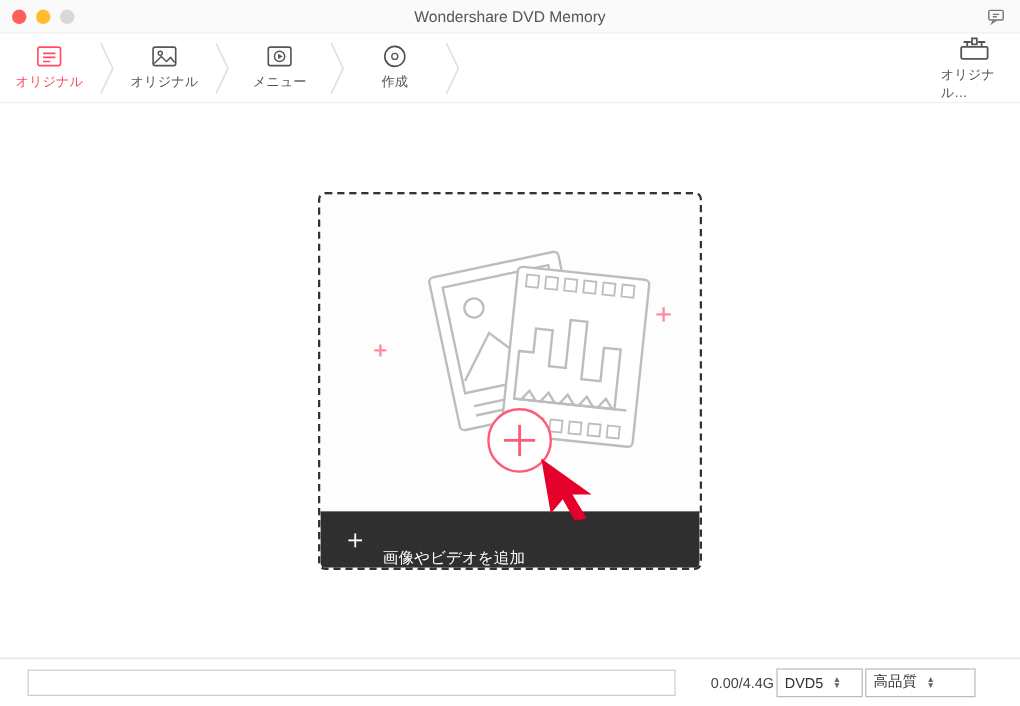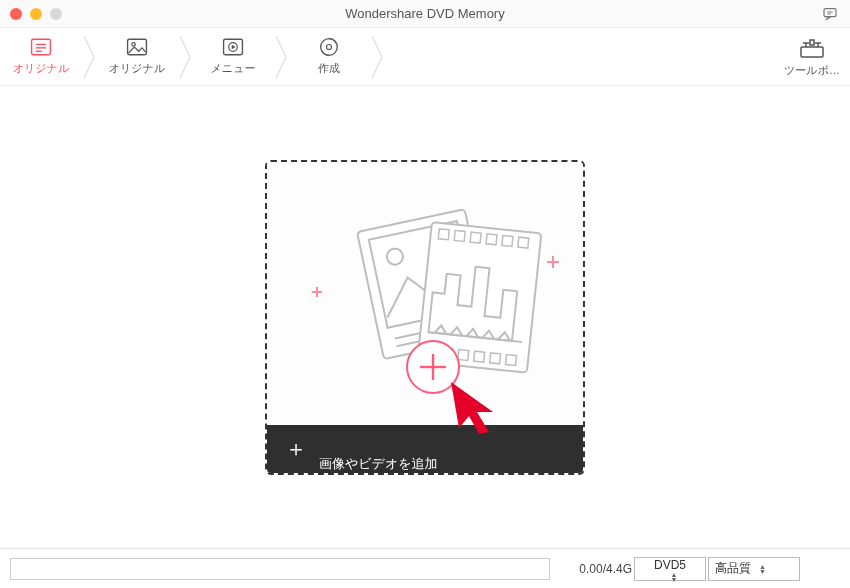--- a/index.html
+++ b/index.html
@@ -36,33 +36,33 @@
   }
   .drop-canvas { flex: 1; background: #fdfdfd; position: relative; }
   .drop-bar { height: 56px; background: #2f2f2f; display: flex; align-items: center; padding: 0 18px; gap: 12px; cursor: pointer; }
   .drop-bar .plus { color: #fff; font-size: 22px; font-weight: 300; line-height: 1; }
   .drop-bar .label { color: #fff; font-size: 13px; margin-top: 30px; }
 
   .arrow-overlay { position: absolute; left: 178px; top: 214px; width: 60px; height: 60px; pointer-events: none; }
 
   .footer {
     height: 40px; border-top: 1px solid #e2e2e2; background: #fff;
-    display: flex; align-items: center; padding: 0 10px; gap: 2px;
+    display: flex; align-items: center; padding: 0 23px; gap: 2px;
   }
   .progress-outer {
     flex: 0 0 540px; height: 22px; border: 1px solid #ccc; background: #fff; position: relative;
   }
   .progress-fill { height: 100%; width: 0%; background: #5aa3f0; }
   .size-label { font-size: 12px; color: #444; width: 80px; text-align: right; }
   .select {
     height: 24px; border: 1px solid #bbb; background: #fff; display: flex; align-items: center;
     padding: 0 6px; font-size: 12px; color: #333; cursor: pointer; position: relative;
   }
   .select .arrows { margin-left: 8px; display: flex; flex-direction: column; line-height: 5px; font-size: 7px; color: #666; }
-  .sel-dvd { width: 72px; flex-direction: column; }
+  .sel-dvd { width: 72px; }
   .sel-quality { width: 92px; }
 </style>
 </head>
 <body>
 
 <div class="titlebar">
   <div class="traffic-lights">
     <div class="light red"></div>
     <div class="light yellow"></div>
     <div class="light green"></div>
@@ -136,21 +136,21 @@
       </svg>
   </div>
 
   <div class="toolbox">
     <svg width="26" height="22" viewBox="0 0 26 22" fill="none" stroke="#555" stroke-width="1.5">
       <rect x="2" y="10" width="22" height="10" rx="1"></rect>
       <path d="M7 10 V6 M19 10 V6"></path>
       <path d="M4 6 h6 M16 6 h6"></path>
       <path d="M11 3 l4 0 l0 5 l-4 0 z"></path>
     </svg>
-    <span class="step-label">ツールボ…</span>
+    <span class="step-label">オリジナル…</span>
   </div>
 </div>
 
 <div class="content">
   <div class="dropzone">
     <div class="drop-canvas">
       <svg viewBox="0 0 320 259" width="320" height="259">
 
         <g stroke="#ff8aa0" stroke-width="2">
           <line x1="45" y1="130" x2="55" y2="130"></line>

